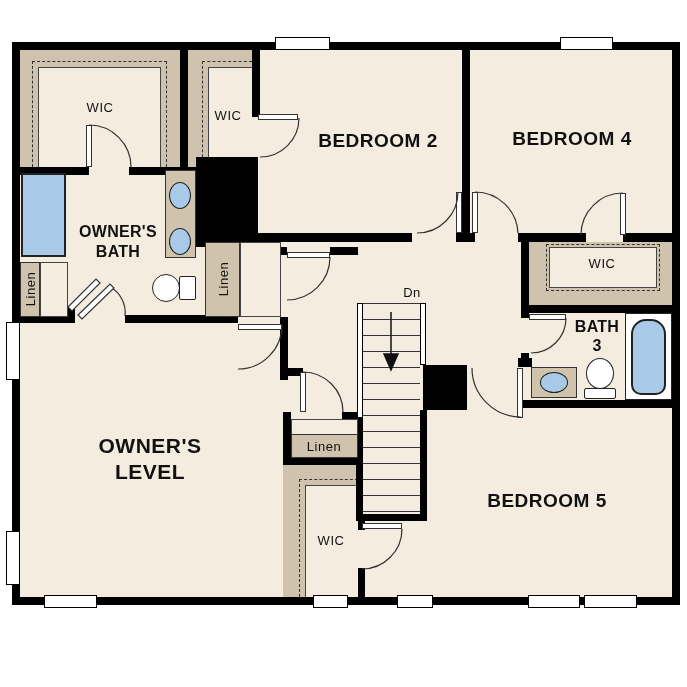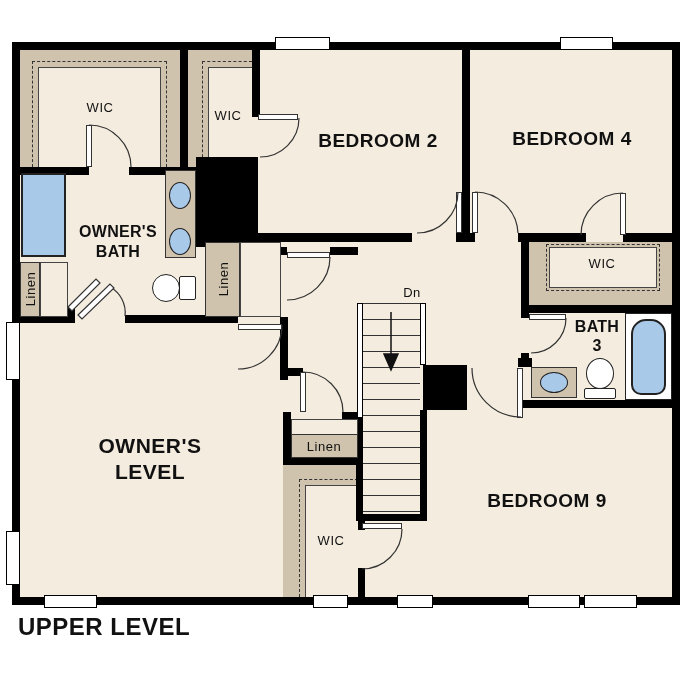--- a/index.html
+++ b/index.html
@@ -161,25 +161,24 @@
   <div class="lbl small" style="left:228px;top:115px;">WIC</div>
   <div class="lbl small" style="left:602px;top:263px;">WIC</div>
   <div class="lbl small" style="left:331px;top:540px;">WIC</div>
   <div class="lbl small vert" style="left:30px;top:289px;">Linen</div>
   <div class="lbl small vert" style="left:223px;top:279px;">Linen</div>
   <div class="lbl small" style="left:324px;top:446px;">Linen</div>
   <div class="lbl small" style="left:412px;top:292px;">Dn</div>
 
   <div class="lbl room" style="left:378px;top:141px;">BEDROOM 2</div>
   <div class="lbl room" style="left:572px;top:139px;">BEDROOM 4</div>
-  <div class="lbl room" style="left:547px;top:501px;">BEDROOM 9</div>
+  <div class="lbl room" style="left:547px;top:501px;">BEDROOM 5</div>
 
   <div class="lbl room-sm" style="left:118px;top:232px;">OWNER'S</div>
   <div class="lbl room-sm" style="left:118px;top:252px;">BATH</div>
 
   <div class="lbl room" style="left:150px;top:446px;font-size:21px;">OWNER'S</div>
   <div class="lbl room" style="left:150px;top:472px;font-size:21px;">LEVEL</div>
 
   <div class="lbl room-sm" style="left:597px;top:327px;">BATH</div>
   <div class="lbl room-sm" style="left:597px;top:346px;">3</div>
 
-  <div class="title" style="left:18px;top:613px;">UPPER LEVEL</div>
 </div>
 
 </body></html>

